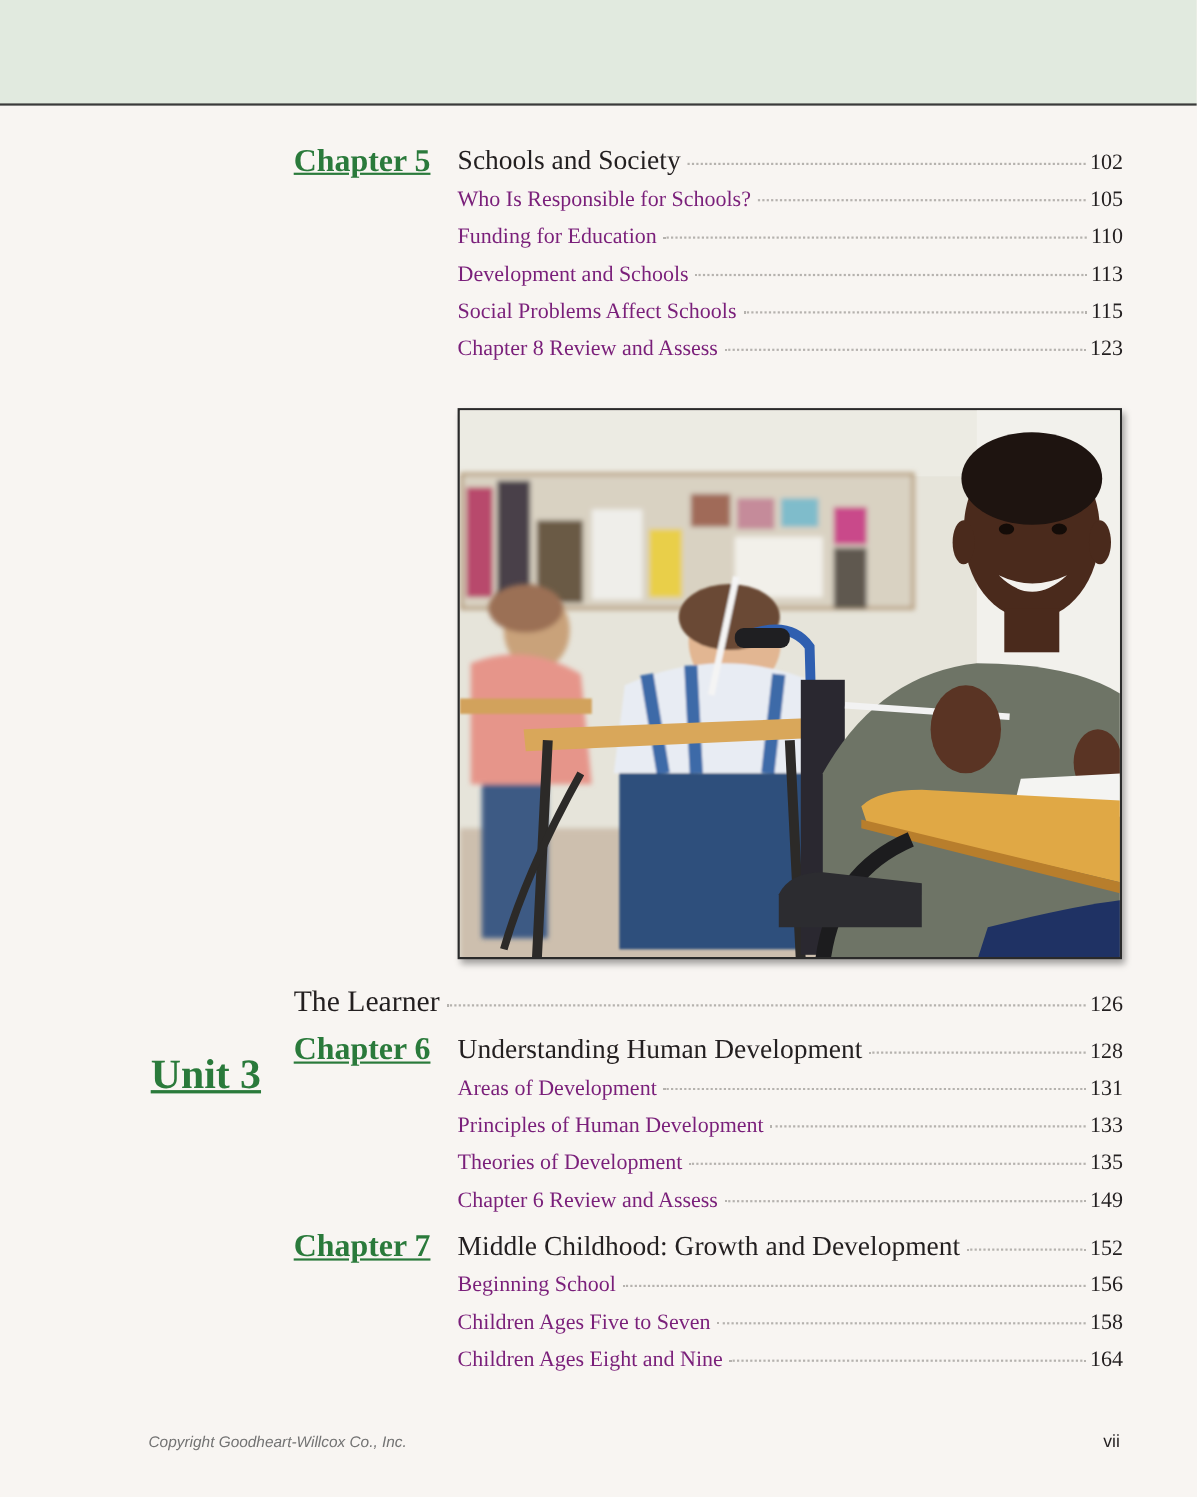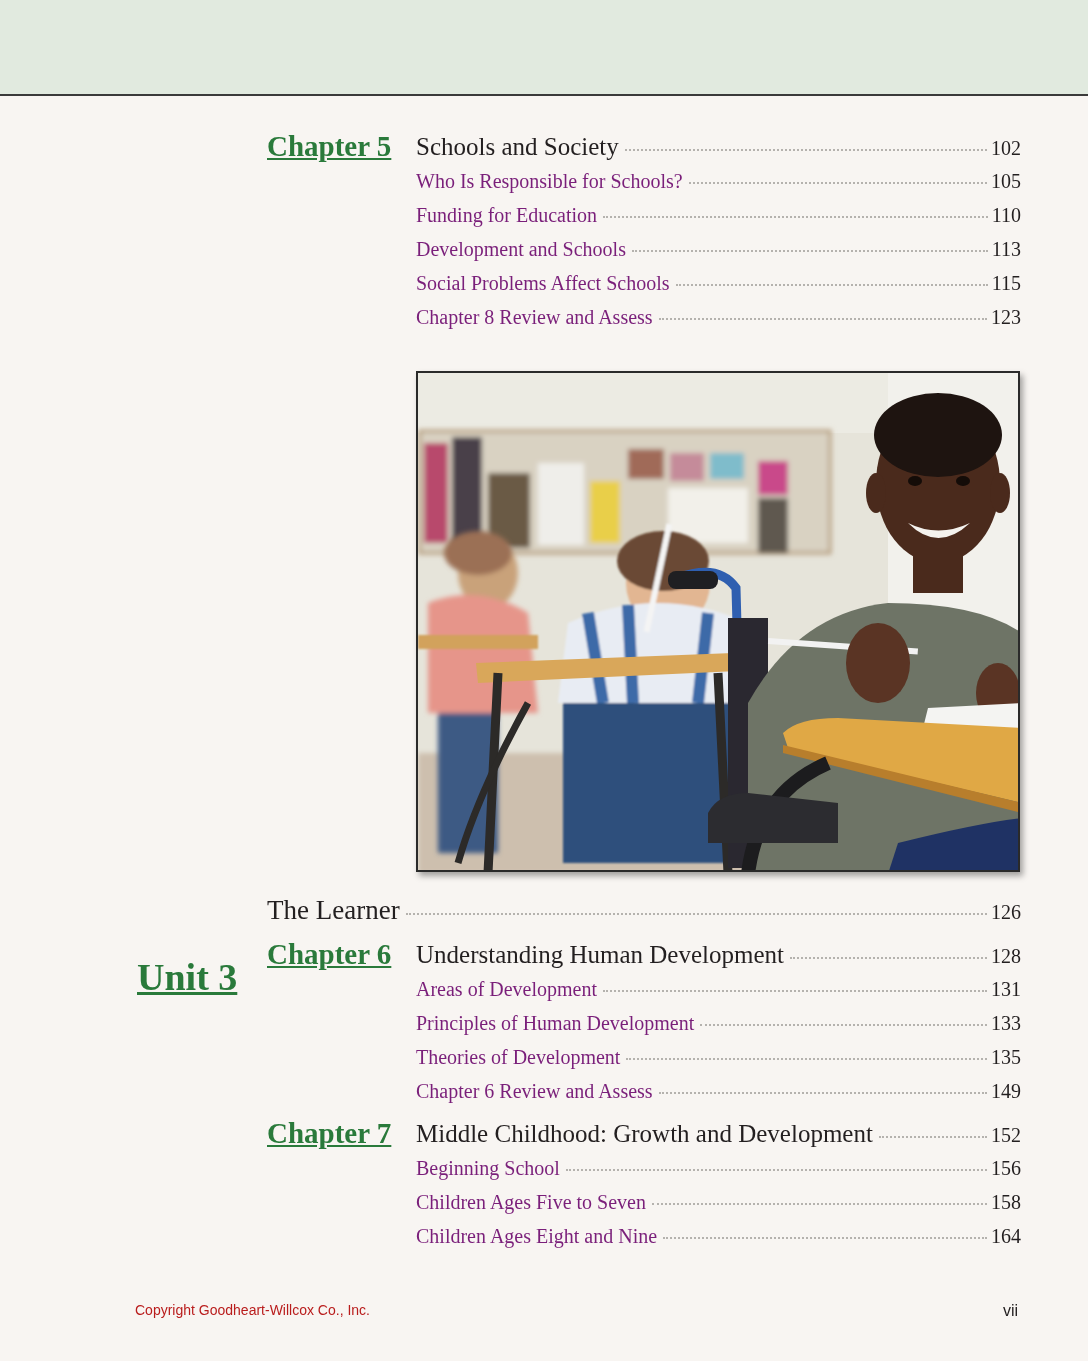--- a/index.html
+++ b/index.html
@@ -57,21 +57,21 @@
     position: absolute;
     left: 416px; top: 371px; width: 604px; height: 501px;
     border: 2px solid #2a2a2a;
     box-shadow: 3px 4px 6px rgba(0,0,0,0.35);
     overflow: hidden;
     background: linear-gradient(180deg, #e9e8e0 0%, #e2e0d4 30%, #d9d5c8 55%, #c9c2b4 100%);
   }
   .footer-copy {
     position: absolute; left: 135px; top: 1302px;
     font-family: "Liberation Sans", "DejaVu Sans", sans-serif;
-    font-size: 14px; color: #b91c1c;
+    font-size: 14px; color: #737373; font-style: italic;
   }
   .footer-page {
     position: absolute; right: 70px; top: 1302px;
     font-family: "Liberation Sans", "DejaVu Sans", sans-serif;
     font-size: 16px; color: #231f20;
   }
 </style>
 </head>
 <body>
 

